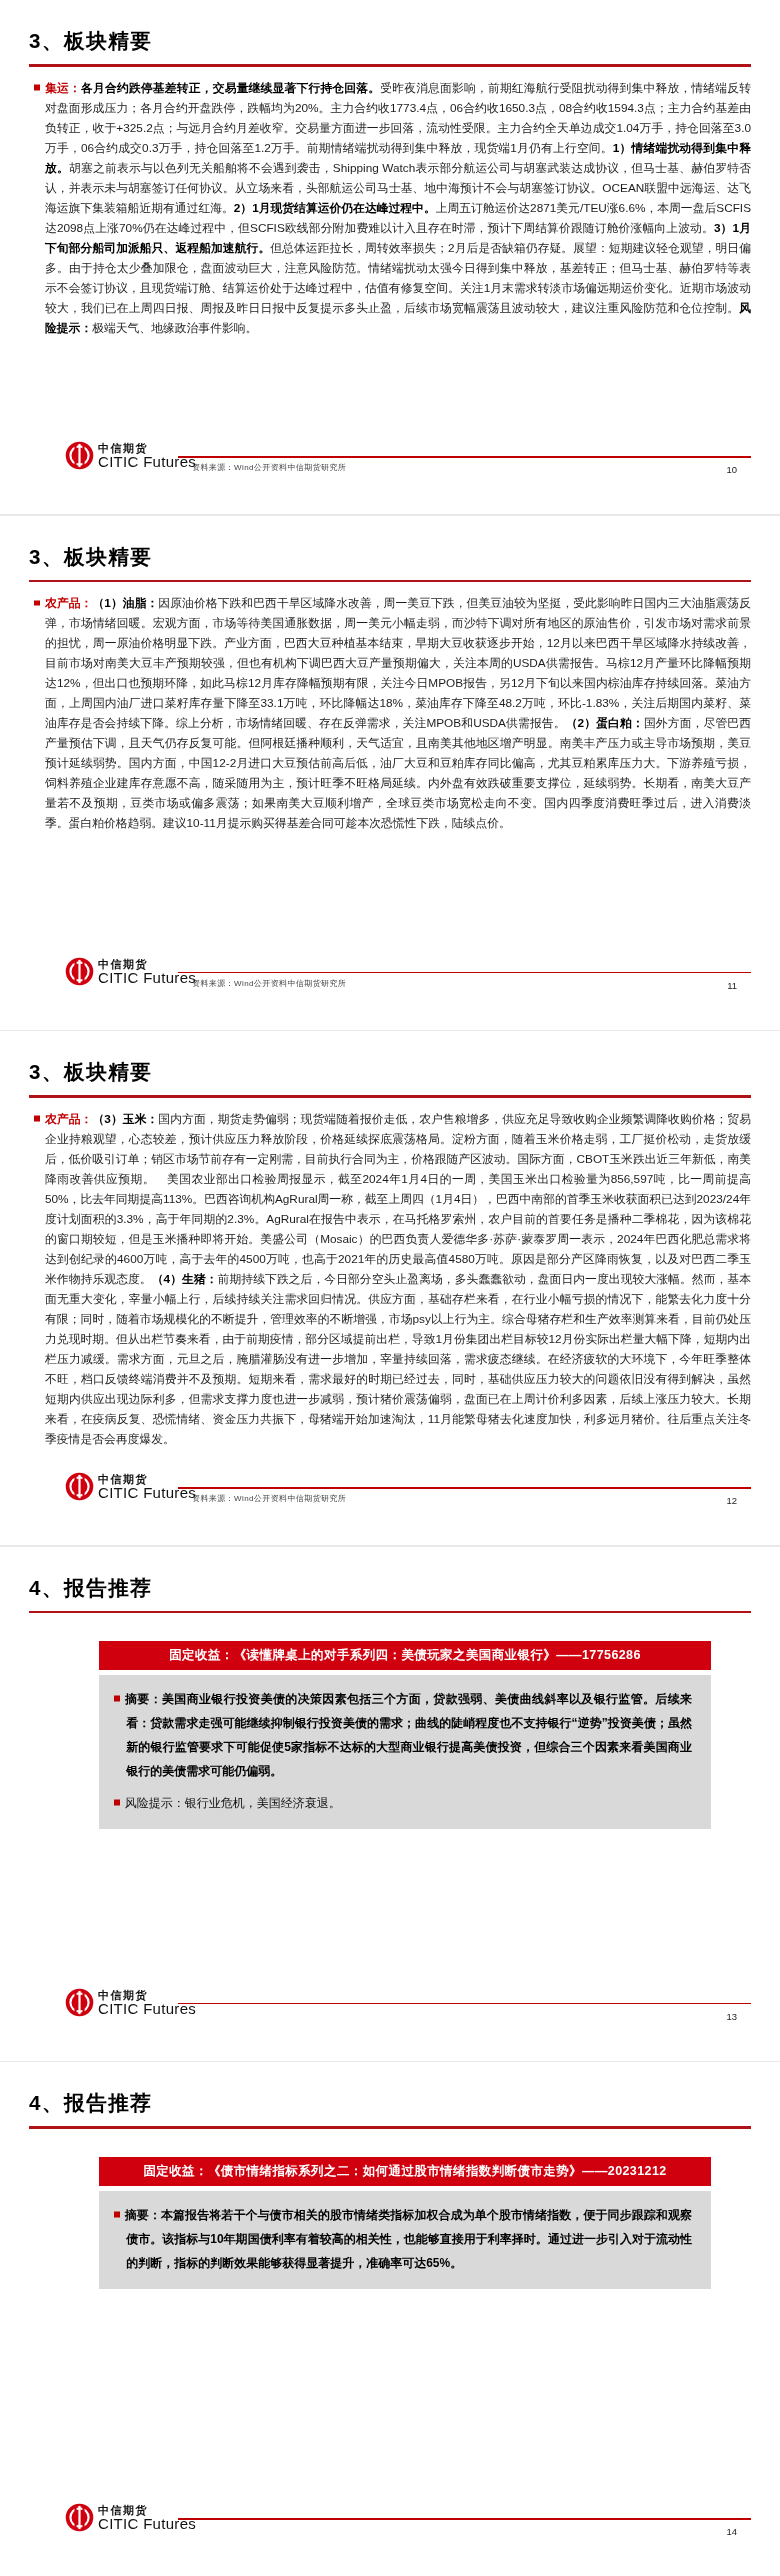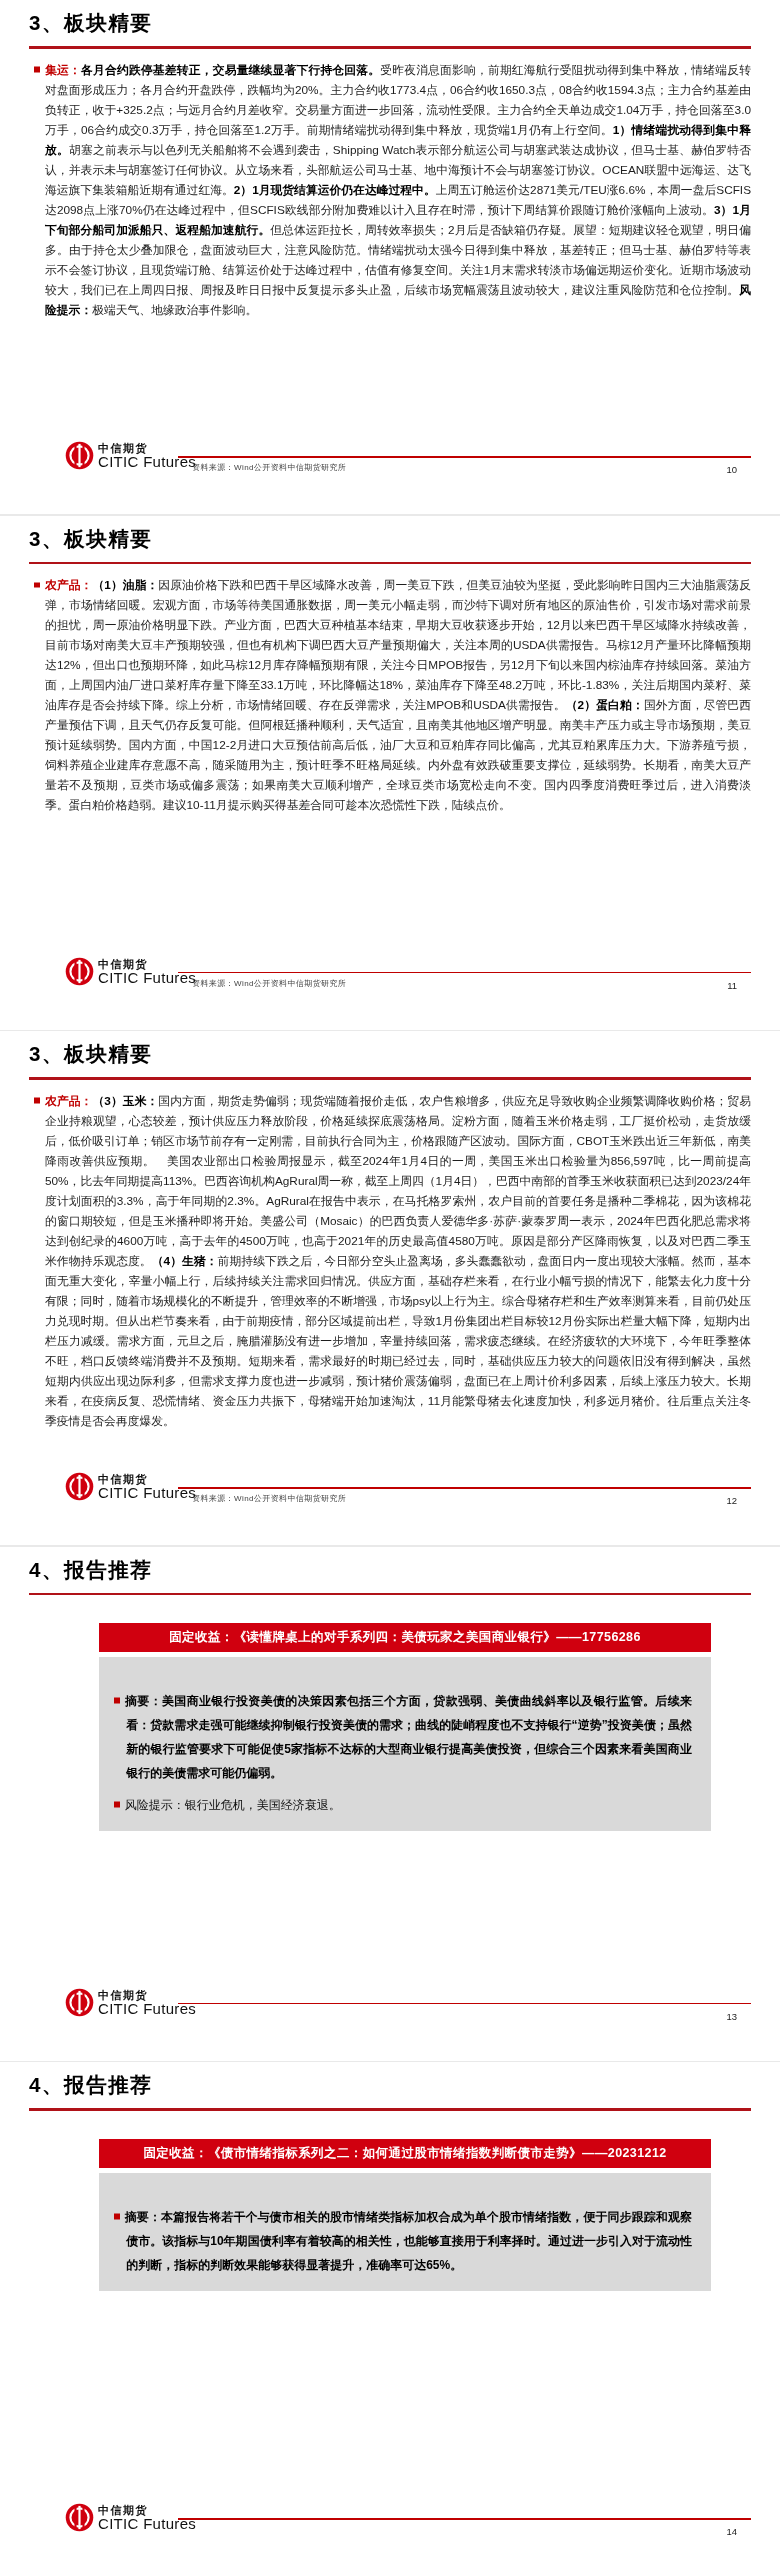--- a/index.html
+++ b/index.html
@@ -1,34 +1,34 @@
 <!DOCTYPE html>
 <html style="font-size:11.8px"><head>
 <meta charset="utf-8">
 <style>
   html,body{margin:0;padding:0;background:#e9e9e9;}
   body{width:780px;font-family:"Liberation Sans","DejaVu Sans",sans-serif;}
   .page{position:relative;width:780px;height:514px;background:#ffffff;overflow:hidden;margin-bottom:1.5px;}
   .page:last-child{margin-bottom:0;}
 
-  .sec-title{margin:10px 29px 0 29px;font-size:20.6px;font-weight:bold;color:#000;letter-spacing:1.5px;line-height:25px;}
+  .sec-title{margin:28px 29px 0 29px;font-size:20.6px;font-weight:bold;color:#000;letter-spacing:1.5px;line-height:25px;}
   .sec-rule{margin:11px 29px 0 29px;height:2.9px;background:#b01218;}
 
   .digest-body{margin:11px 29px 0 34px;font-size:11.8px;line-height:20px;color:#1d1d1d;text-align:justify;}
   .bullet-para{padding-left:11px;text-indent:-11px;}
   .sq{display:inline-block;width:5.9px;height:5.9px;background:#c00000;margin-right:5.1px;transform:translateY(-1.5px);}
   .run-rb{color:#c00000;font-weight:bold;}
   .run-b{font-weight:bold;color:#000;}
   .run-n{font-weight:normal;}
 
   .banner{margin:28px 0 0 99px;width:612px;height:29px;line-height:29px;background:#d0000f;
           color:#fff;font-size:12.5px;font-weight:bold;text-align:center;letter-spacing:0.4px;}
   .graybox{box-sizing:border-box;margin:5.1px 0 0 99px;width:612px;background:#d9d9d9;
            padding:11.8px 19px 14.7px 14.7px;color:#111;font-size:12px;line-height:24px;text-align:justify;}
-  .gb-item{padding-left:12.5px;text-indent:-12.5px;margin-top:20px;}
+  .gb-item{padding-left:12.5px;text-indent:-12.5px;}
   .gb-item + .gb-item{margin-top:7.3px;}
 
   .f-logo{position:absolute;left:65px;top:441px;width:29px;height:29px;}
   .f-brand{position:absolute;left:98px;top:440px;}
   .f-cn{font-size:11px;font-weight:bold;color:#111;letter-spacing:1.5px;line-height:16px;}
   .f-en{font-size:15px;font-weight:normal;color:#111;letter-spacing:0.3px;line-height:11px;}
   .f-rule{position:absolute;left:178px;right:29px;top:456px;height:1.5px;background:#c00000;}
   .f-source{position:absolute;left:192px;top:462px;font-size:8px;color:#444;letter-spacing:0.4px;}
   .f-pageno{position:absolute;right:43px;top:464px;font-size:9.5px;color:#222;}
 </style>

